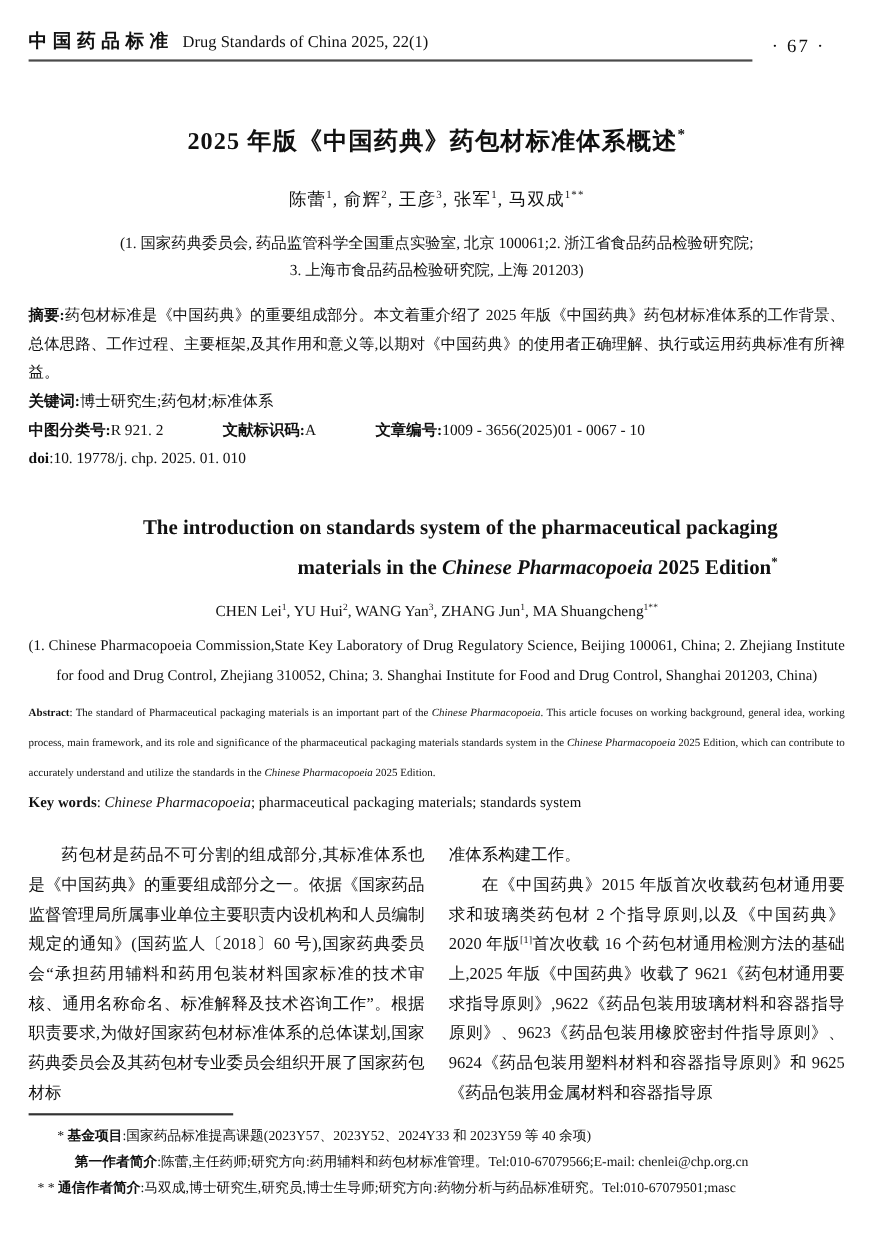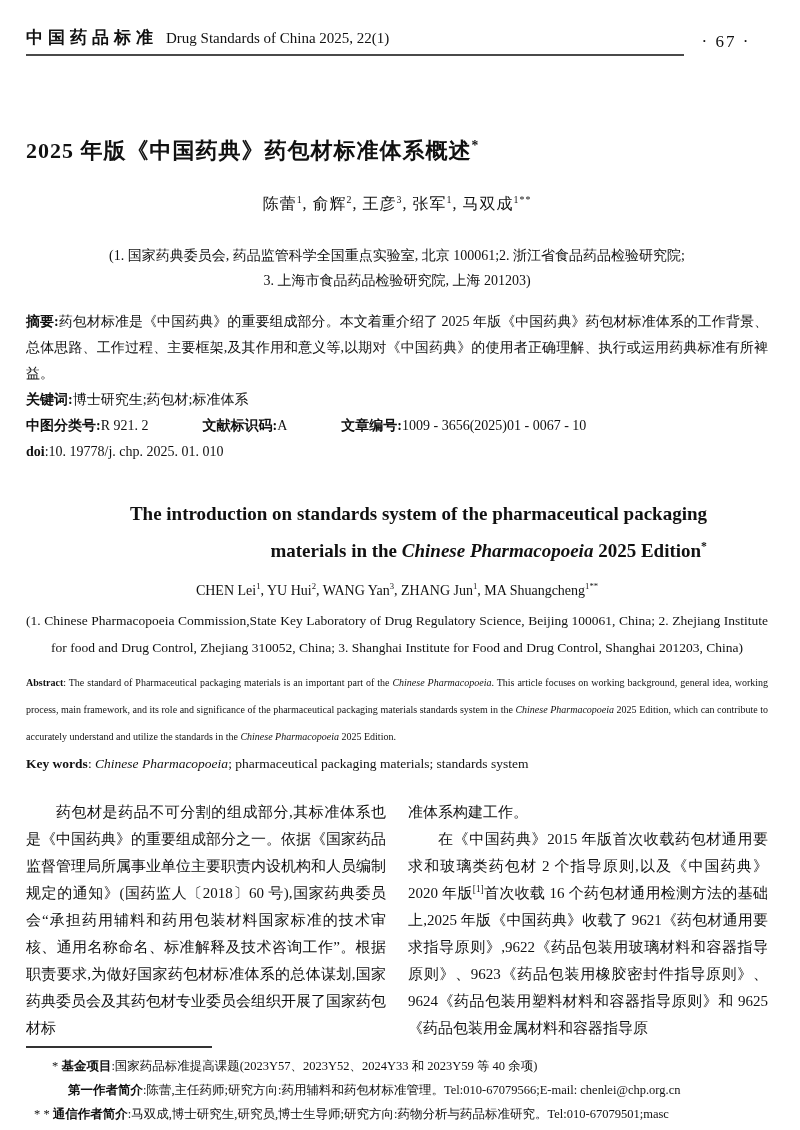--- a/index.html
+++ b/index.html
@@ -21,25 +21,25 @@
     border-bottom: 2px solid #4a4a4a;
     padding-bottom: 5px;
     display: flex; align-items: baseline; gap: 8px;
     white-space: nowrap;
   }
   .journal-cn { font-weight: bold; font-size: 17px; letter-spacing: 5px; }
   .journal-en { font-size: 15px; }
   .page-num { flex: 1; text-align: center; font-size: 17px; padding-bottom: 4px; letter-spacing: 2px; }
   
   .title-cn {
-    margin-top: 80px; 
+    margin-top: 57px; text-align: center;
     font-size: 22px; font-weight: bold; letter-spacing: 1px;
   }
   .authors-cn { margin-top: 28px; text-align: center; font-size: 16px; letter-spacing: 1px; }
-  .affil-cn { margin-top: 28px; font-size: 14px; line-height: 25px; text-align: center; }
+  .affil-cn { margin-top: 17px; font-size: 14px; line-height: 25px; text-align: center; }
   sup { font-size: 0.62em; vertical-align: super; line-height: 0; }
   
   .cn-meta { margin-top: 16px; font-size: 14px; line-height: 26px; }
   .cn-abstract { text-align: justify; }
   .lbl { font-weight: bold; }
   .meta-row { display: flex; gap: 16px; }
   .meta-item { margin-right: 38px; white-space: nowrap; }
   .meta-item:last-child { margin-right: 3px; }
   
   .title-en {

